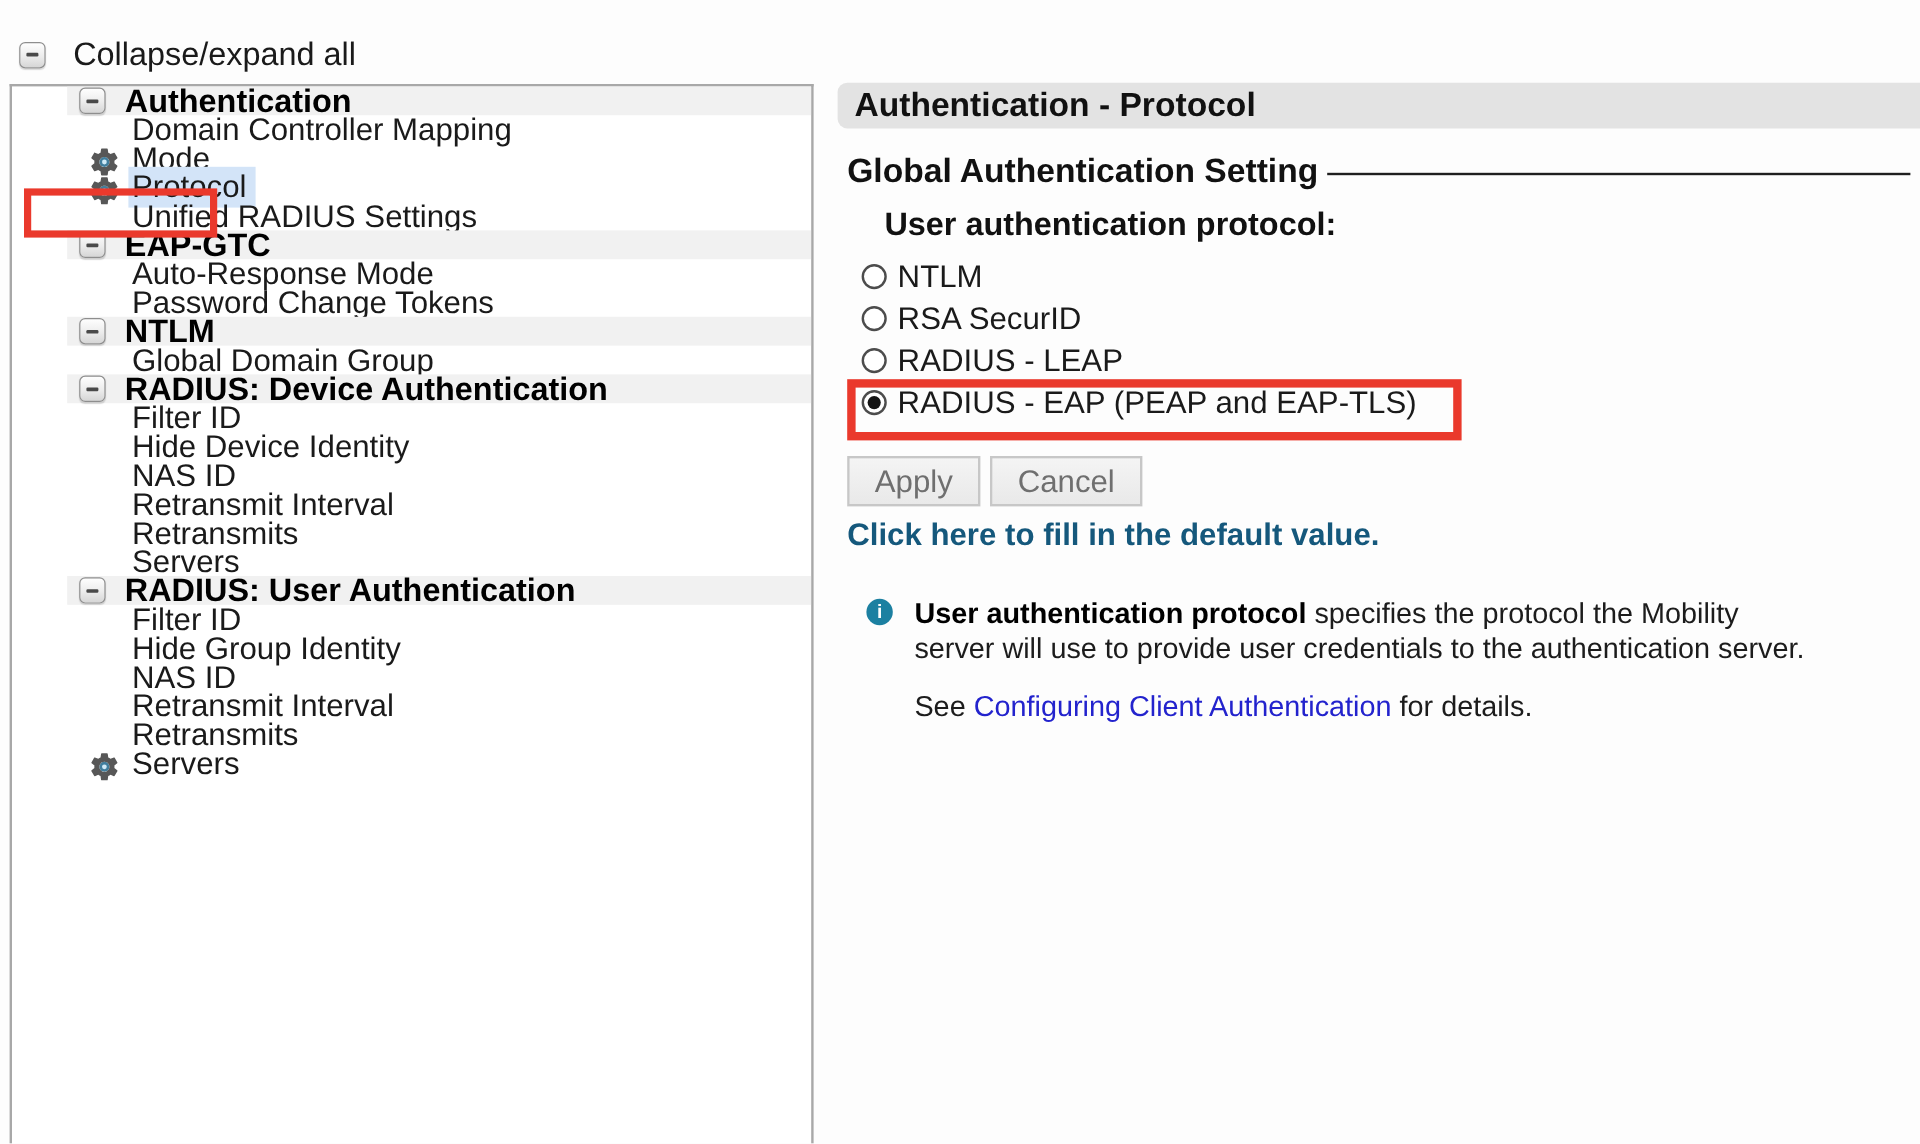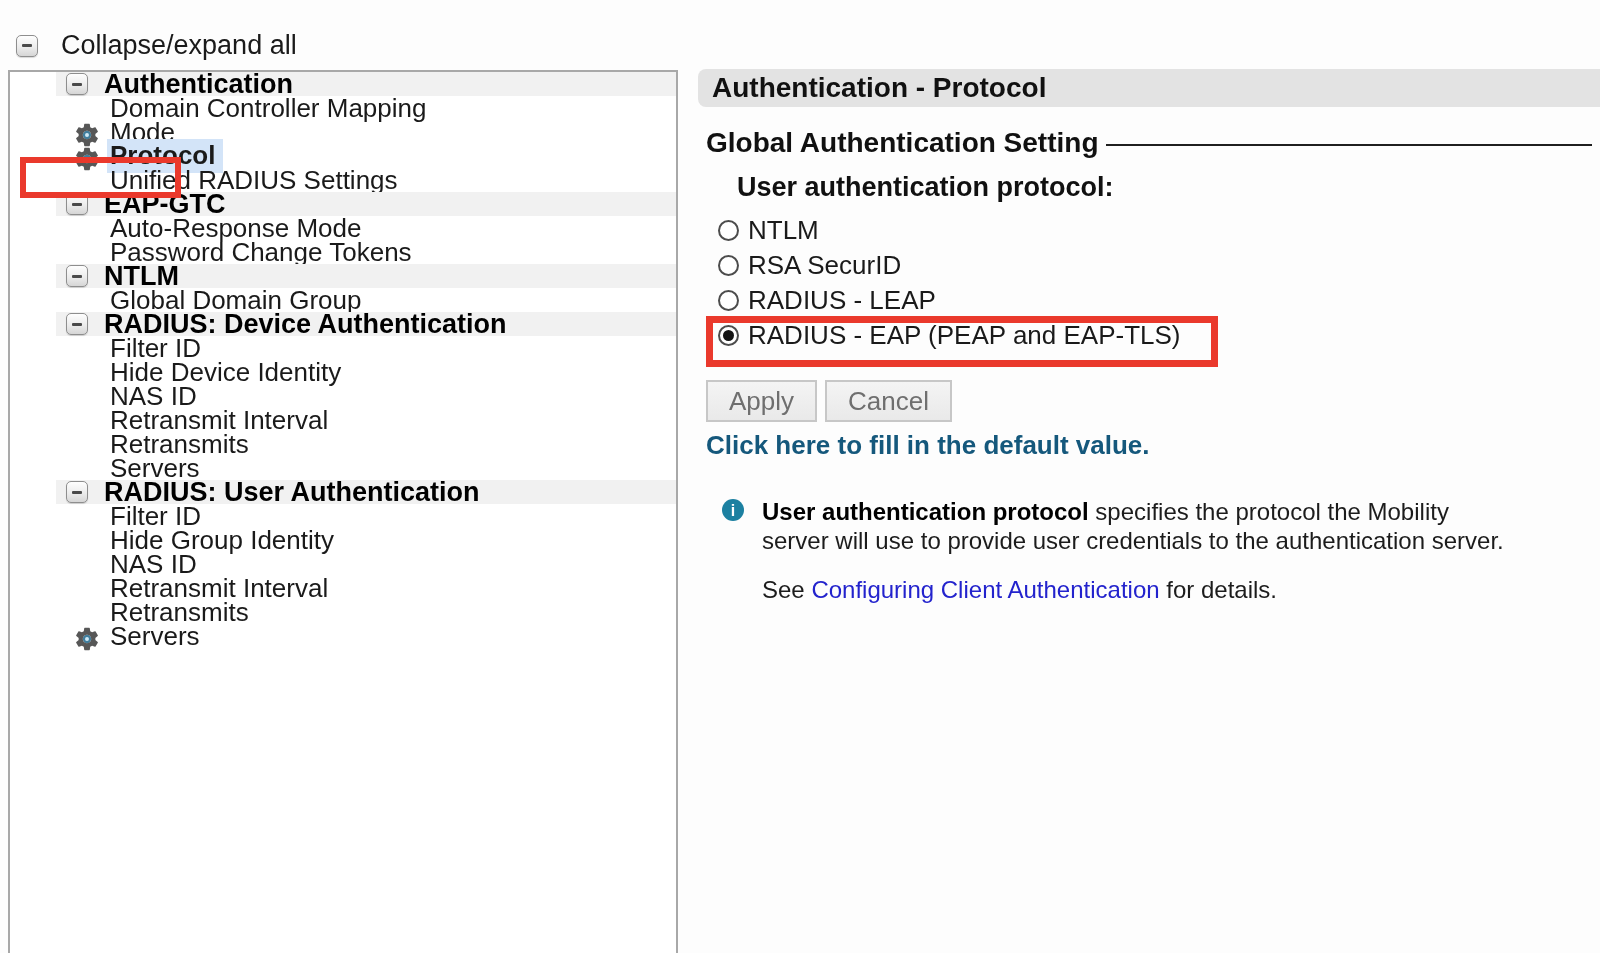--- a/index.html
+++ b/index.html
@@ -32,21 +32,21 @@
   
   .sidebar{
     position:absolute;left:8px;top:70px;width:670px;height:883px;
     background:#fff;border:2px solid #a8a8a8;border-bottom:none;overflow:hidden;
   }
   .row{position:relative;height:24px;display:flex;align-items:center;font-size:26px;margin-left:46px;}
   .row.header{background:var(--section-header-bg);font-weight:bold;font-size:27px;color:#000;padding-left:10px;gap:16px;}
   .row.item{padding-left:54px;cursor:pointer;}
   .gear{position:absolute;left:17px;top:1px;width:28px;height:28px;line-height:0;}
   .item-label{white-space:nowrap;}
-  .item-label.hl{background:var(--selection-highlight);padding:1px 8px 2px 3px;margin-left:-3px;font-weight:bold;}
+  .item-label.hl{background:var(--selection-highlight);padding:1px 8px 2px 3px;margin-left:-3px;}
   .header-title{white-space:nowrap;cursor:pointer;}
   
   .panel-title{
     position:absolute;left:698px;top:69px;width:1013px;height:38px;
     background:var(--header-bar-bg);border-radius:8px;
     font-weight:bold;font-size:28px;line-height:38px;padding-left:14px;color:#111;
   }
   .group-head{position:absolute;left:706px;top:127px;width:886px;display:flex;font-weight:bold;font-size:28px;color:#111;}
   .group-rule{flex:1;border-top:2px solid #1f1f1f;margin-top:17px;margin-left:7px;}
   .field-label{position:absolute;left:737px;top:172px;font-size:27px;font-weight:bold;color:#111;}

